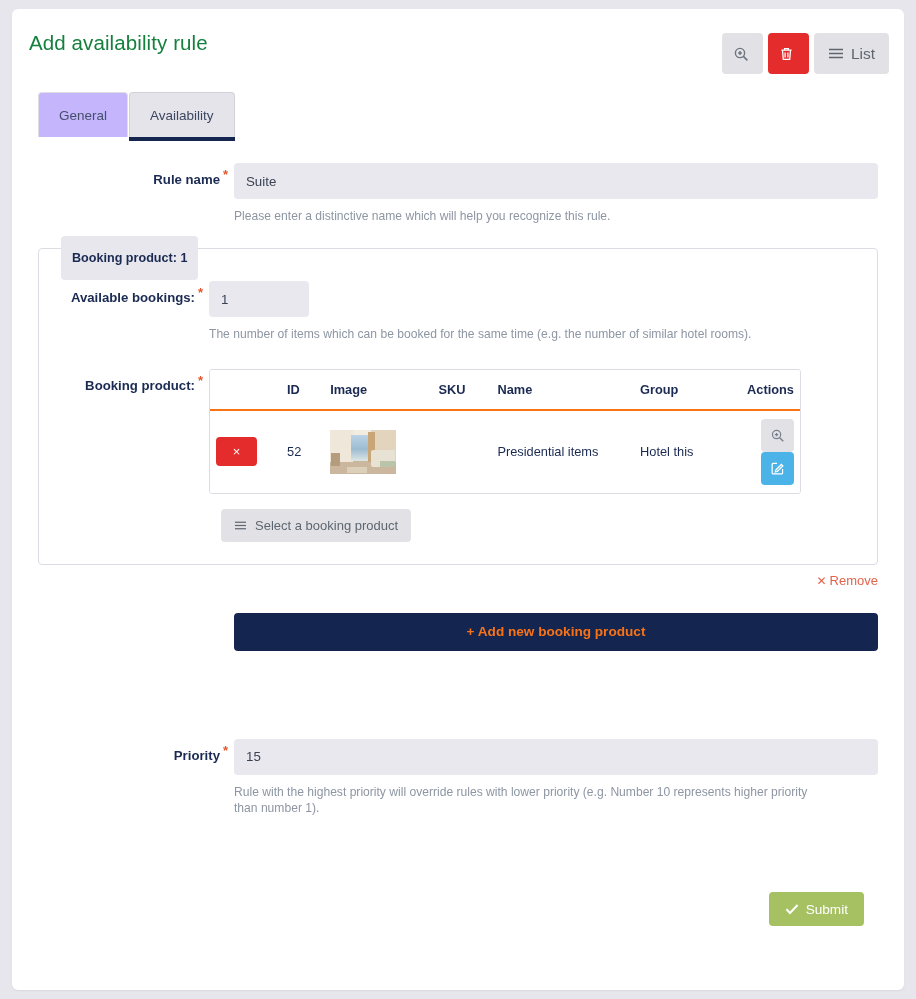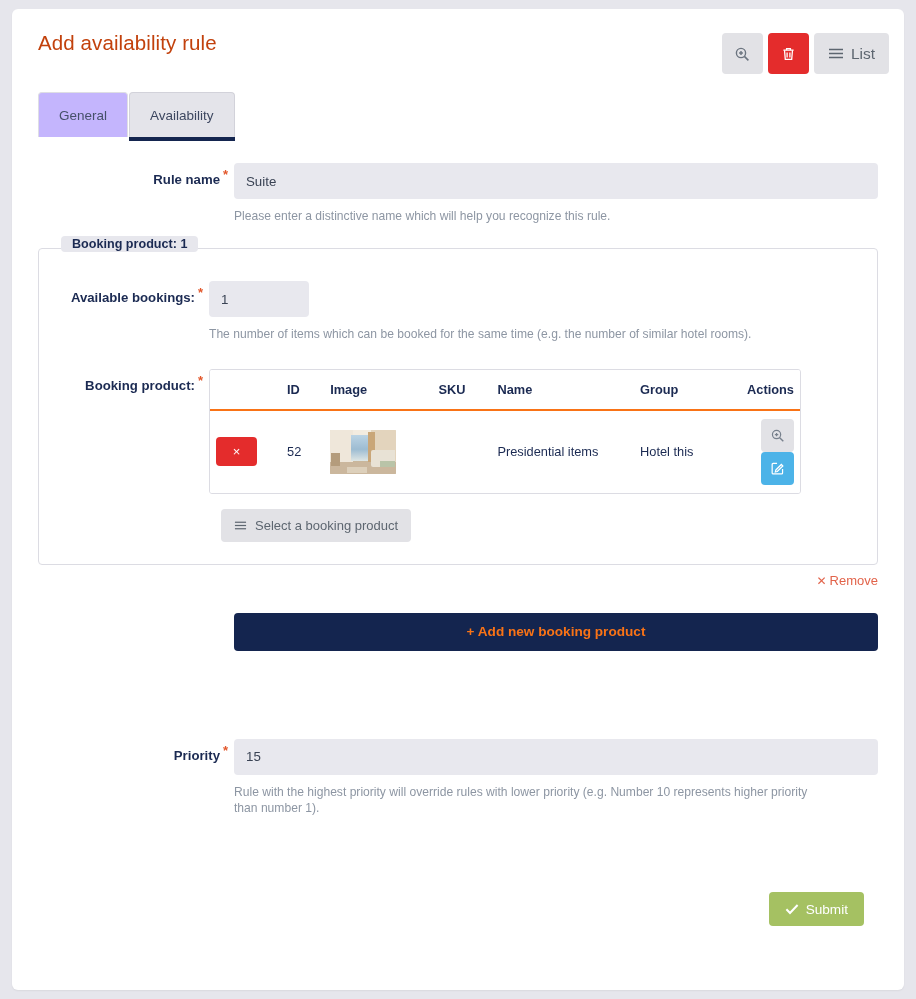--- a/index.html
+++ b/index.html
@@ -21,42 +21,42 @@
     overflow: hidden;
   }
 
   
   .header {
     position: relative;
     height: 78px;
   }
   .page-title {
     position: absolute;
-    left: 26px; top: 22px;
+    left: 17px; top: 22px;
     font-size: 20.5px;
-    color: #c2410c;
+    color: #15803d;
     font-weight: 400;
     letter-spacing: 0.1px;
   }
   .toolbar {
     position: absolute;
     right: 15px; top: 24px;
     display: flex;
     align-items: stretch;
     gap: 5px;
   }
   .tb-btn {
     background: #e2e2e6;
     border: none;
     border-radius: 4px;
     height: 41px;
     min-width: 41px;
     display: flex;
     align-items: center;
-    justify-content: center;
+    justify-content: flex-start;
     cursor: pointer;
     color: #6c7580;
     padding: 0 11px;
     font-size: 15px;
     font-family: "Liberation Sans", sans-serif;
   }
   .tb-btn.danger { background: #e42c2c; color: #ffffff; }
   .tb-btn.list { gap: 7px; color: #5d6670; font-size: 15.5px; padding: 0 14px; }
 
   .icon-svg { display: block; }
@@ -158,21 +158,21 @@
     padding: 6px 0 22px 0;
     position: relative;
   }
   .legend {
     position: absolute;
     top: -13px; left: 22px;
     background: #e7e7ed;
     color: #1b2a52;
     font-weight: bold;
     font-size: 12.6px;
-    padding: 1px 11px;
+    padding: 15px 11px;
     border-radius: 4px;
   }
   .fieldset .form-row { margin-top: 26px; }
   .fieldset .form-label { width: 170px; }
 
   .remove-link {
     display: block;
     text-align: right;
     color: #e2634a;
     font-size: 13px;

